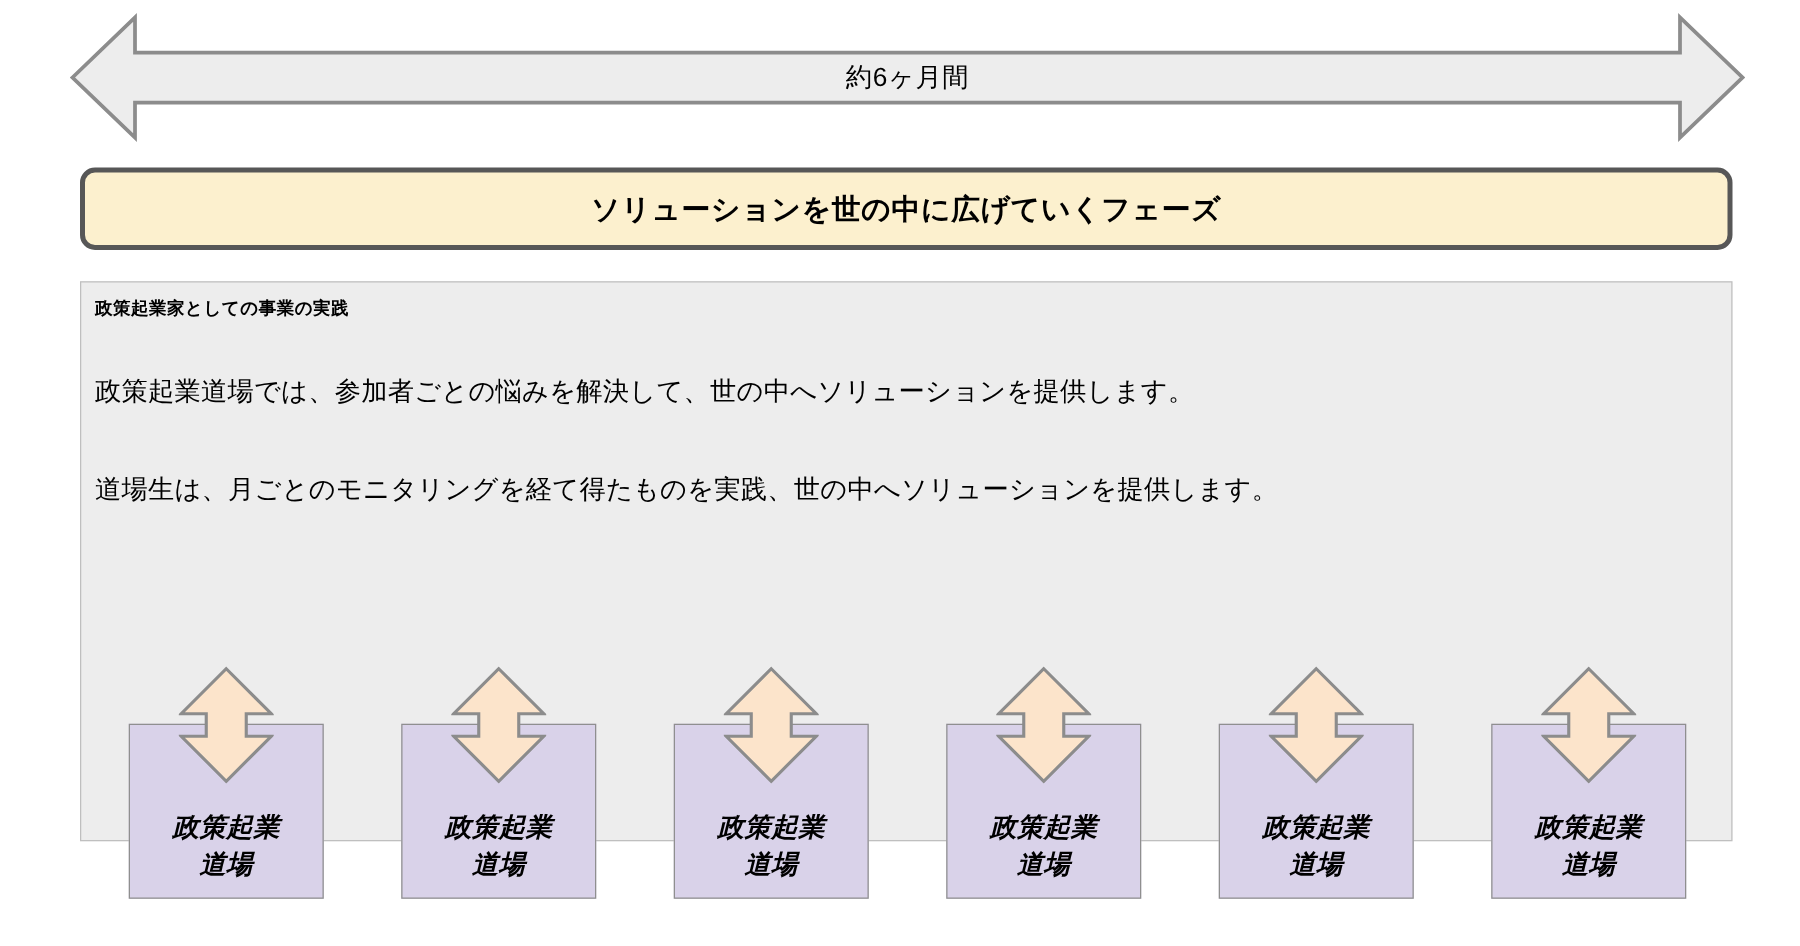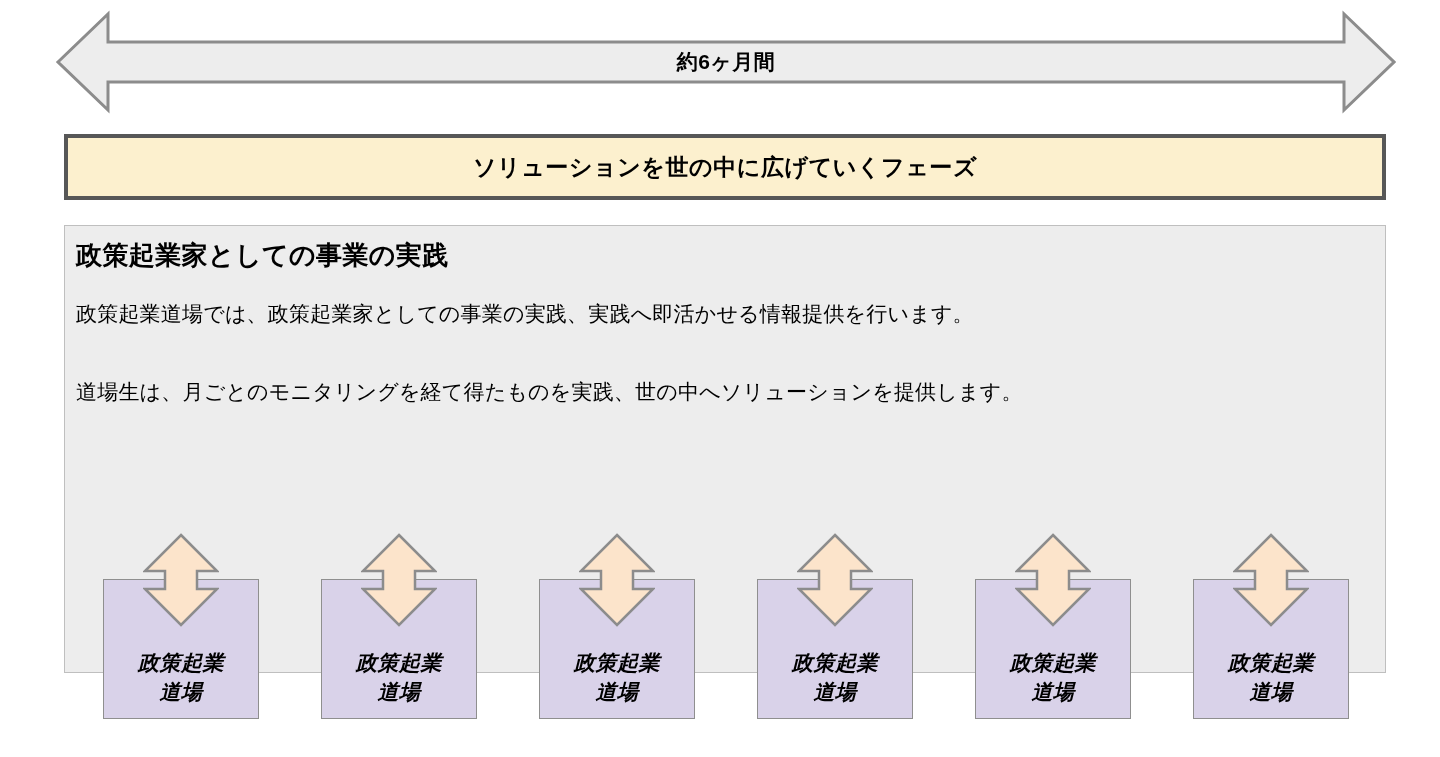--- a/index.html
+++ b/index.html
@@ -42,36 +42,36 @@
   .duration-label {
     position: absolute;
     left: 0;
     top: 0;
     width: 1340px;
     height: 104px;
     display: flex;
     align-items: center;
     justify-content: center;
     font-size: 21px;
-    font-weight: bold;
+    font-weight: normal;
     letter-spacing: 0.5px;
     color: #000;
   }
 
   
   .phase-banner {
     position: absolute;
     left: 64px;
     top: 134px;
     width: 1322px;
     height: 66px;
     box-sizing: border-box;
     background: #fcf0ce;
     border: 4px solid #575757;
-    border-radius: 0;
+    border-radius: 12px;
     display: flex;
     align-items: center;
     justify-content: center;
   }
   .phase-banner-label {
     font-size: 23px;
     font-weight: bold;
     letter-spacing: 0.6px;
     color: #000;
   }
@@ -84,21 +84,21 @@
     width: 1322px;
     height: 448px;
     box-sizing: border-box;
     background: #ededed;
     border: 1px solid #bfbfbf;
   }
   .panel-heading {
     position: absolute;
     left: 11px;
     top: 12px;
-    font-size: 26px;
+    font-size: 14px;
     font-weight: bold;
     color: #000;
     letter-spacing: 0.4px;
   }
   .panel-body {
     position: absolute;
     left: 11px;
     top: 72px;
     width: 1300px;
     font-size: 21px;
@@ -180,21 +180,21 @@
     <div class="duration-label">約6ヶ月間</div>
   </div>
 
   <div class="phase-banner">
     <span class="phase-banner-label">ソリューションを世の中に広げていくフェーズ</span>
   </div>
 
   <div class="main-panel">
     <div class="panel-heading">政策起業家としての事業の実践</div>
     <div class="panel-body">
-      <p>政策起業道場では、政策起業家としての事業の実践、実践へ即活かせる情報提供を行います。</p>
+      <p>政策起業道場では、参加者ごとの悩みを解決して、世の中へソリューションを提供します。</p>
       <p class="spacer-before">道場生は、月ごとのモニタリングを経て得たものを実践、世の中へソリューションを提供します。</p>
     </div>
   </div>
 
   <div class="dojo-row">
 
     <div class="dojo-unit" style="left:103px;">
       <div class="dojo-arrow">
         <svg viewBox="0 0 76 94" preserveAspectRatio="none">
           <polygon points="38,2 74,38 54,38 54,56 74,56 38,92 2,56 22,56 22,38 2,38" fill="#fce4cb" stroke="#8c8c8c" stroke-width="2.5" stroke-linejoin="miter"></polygon>

